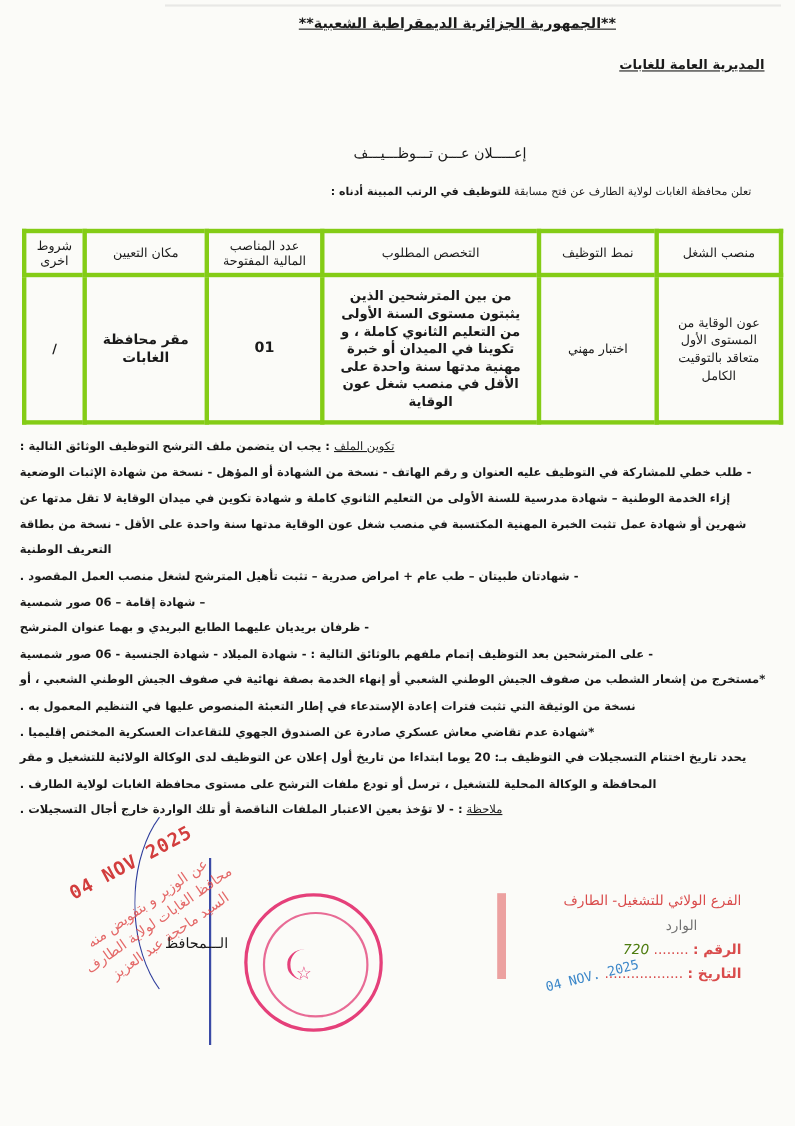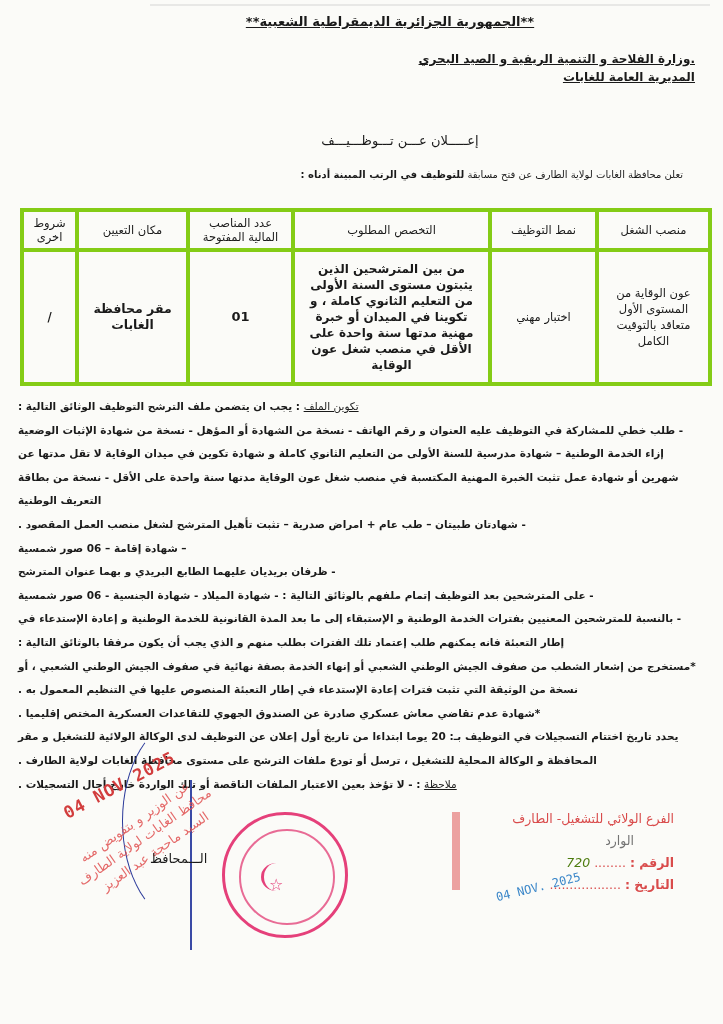--- a/index.html
+++ b/index.html
@@ -1,19 +1,19 @@
 <!DOCTYPE html>
 <html><head>
 <meta charset="utf-8">
 <style>
   html,body{margin:0;padding:0;background:#fdfdfb;}
   body{width:723px;height:1024px;position:relative;overflow:hidden;font-family:"DejaVu Sans","Liberation Sans",sans-serif;color:#1a1a1a;}
   .page{position:absolute;left:0;top:0;width:723px;height:1024px;background:#fbfbf8;}
   .topline{position:absolute;left:150px;top:4px;width:560px;height:2px;background:#e8e8e6;}
-  .republic{position:absolute;left:220px;top:14px;width:340px;text-align:center;font-size:13px;font-weight:bold;text-decoration:underline;direction:rtl;}
+  .republic{position:absolute;left:220px;top:14px;width:340px;font-size:13px;font-weight:bold;text-decoration:underline;direction:rtl;}
   .ministry{position:absolute;right:28px;top:50px;font-size:12px;font-weight:bold;direction:rtl;text-align:right;line-height:18px;}
   .ministry div{text-decoration:underline;}
   .announce-title{position:absolute;left:300px;top:133px;width:200px;text-align:center;font-size:13px;direction:rtl;letter-spacing:1px;}
   .intro{position:absolute;right:40px;top:169px;font-size:10px;direction:rtl;white-space:nowrap;}
   .intro b{font-weight:bold;}
   table.jobs{position:absolute;left:20px;top:208px;width:692px;border-collapse:collapse;direction:rtl;font-size:11.5px;}
   table.jobs th, table.jobs td{border:4px solid #84cc16;text-align:center;vertical-align:middle;padding:3px 4px;}
   table.jobs th{font-weight:normal;height:30px;line-height:14px;}
   table.jobs td{height:124px;line-height:16px;}
   table.jobs tr.head{border-top:1.5px solid #333;}
@@ -40,21 +40,20 @@
 </style>
 </head>
 <body>
 
 <div class="page">
   <div class="topline"></div>
 
   <div class="republic">**الجمهورية الجزائرية الديمقراطية الشعبية**</div>
 
   <div class="ministry">
-    <div>.وزارة الفلاحة و التنمية الريفية و الصيد البحري</div>
     <div>المديرية العامة للغابات</div>
   </div>
 
   <div class="announce-title">إعـــــلان عـــن تـــوظـــيـــف</div>
 
   <div class="intro"><span>تعلن محافظة الغابات لولاية الطارف عن فتح مسابقة </span><b> للتوظيف في الرتب المبينة أدناه :</b></div>
 
   <table class="jobs">
     <tbody>
         <tr class="head">
@@ -76,21 +75,20 @@
   </tbody>
     </table>
 
   <div class="body-text">
     <p><span class="u">تكوين الملف</span><span> : يجب ان يتضمن ملف الترشح التوظيف الوثائق التالية :</span></p>
     <p>- طلب خطي للمشاركة في التوظيف عليه العنوان و رقم الهاتف - نسخة من الشهادة أو المؤهل - نسخة من شهادة الإثبات الوضعية إزاء الخدمة الوطنية – شهادة مدرسية للسنة الأولى من التعليم الثانوي كاملة و شهادة تكوين في ميدان الوقاية لا تقل مدتها عن شهرين أو شهادة عمل تثبت الخبرة المهنية المكتسبة في منصب شغل عون الوقاية مدتها سنة واحدة على الأقل - نسخة من بطاقة التعريف الوطنية</p>
     <p>- شهادتان طبيتان – طب عام + امراض صدرية – تثبت تأهيل المترشح لشغل منصب العمل المقصود .</p>
     <p>– شهادة إقامة – 06 صور شمسية</p>
     <p>- ظرفان بريديان عليهما الطابع البريدي و بهما عنوان المترشح</p>
     <p>- على المترشحين بعد التوظيف إتمام ملفهم بالوثائق التالية : - شهادة الميلاد - شهادة الجنسية - 06 صور شمسية</p>
-    <p>- بالنسبة للمترشحين المعنيين بفترات الخدمة الوطنية و الإستبقاء إلى ما بعد المدة القانونية للخدمة الوطنية و إعادة الإستدعاء في إطار التعبئة فانه يمكنهم طلب إعتماد تلك الفترات بطلب منهم و الذي يجب أن يكون مرفقا بالوثائق التالية :</p>
     <p>*مستخرج من إشعار الشطب من صفوف الجيش الوطني الشعبي أو إنهاء الخدمة بصفة نهائية في صفوف الجيش الوطني الشعبي ، أو نسخة من الوثيقة التي تثبت فترات إعادة الإستدعاء في إطار التعبئة المنصوص عليها في التنظيم المعمول به .</p>
     <p>*شهادة عدم تقاضي معاش عسكري صادرة عن الصندوق الجهوي للتقاعدات العسكرية المختص إقليميا .</p>
     <p>يحدد تاريخ اختتام التسجيلات في التوظيف بـ: 20 يوما ابتداءا من تاريخ أول إعلان عن التوظيف لدى الوكالة الولائية للتشغيل و مقر المحافظة و الوكالة المحلية للتشغيل ، ترسل أو تودع ملفات الترشح على مستوى محافظة الغابات لولاية الطارف .</p>
     <p><span class="u">ملاحظة</span><span> : - لا تؤخذ بعين الاعتبار الملفات الناقصة أو تلك الواردة خارج أجال التسجيلات .</span></p>
   </div>
 
   <div class="pen1"></div>
   <div class="pen2"></div>
 
   <div class="stamp-date">04 NOV 2025</div>

